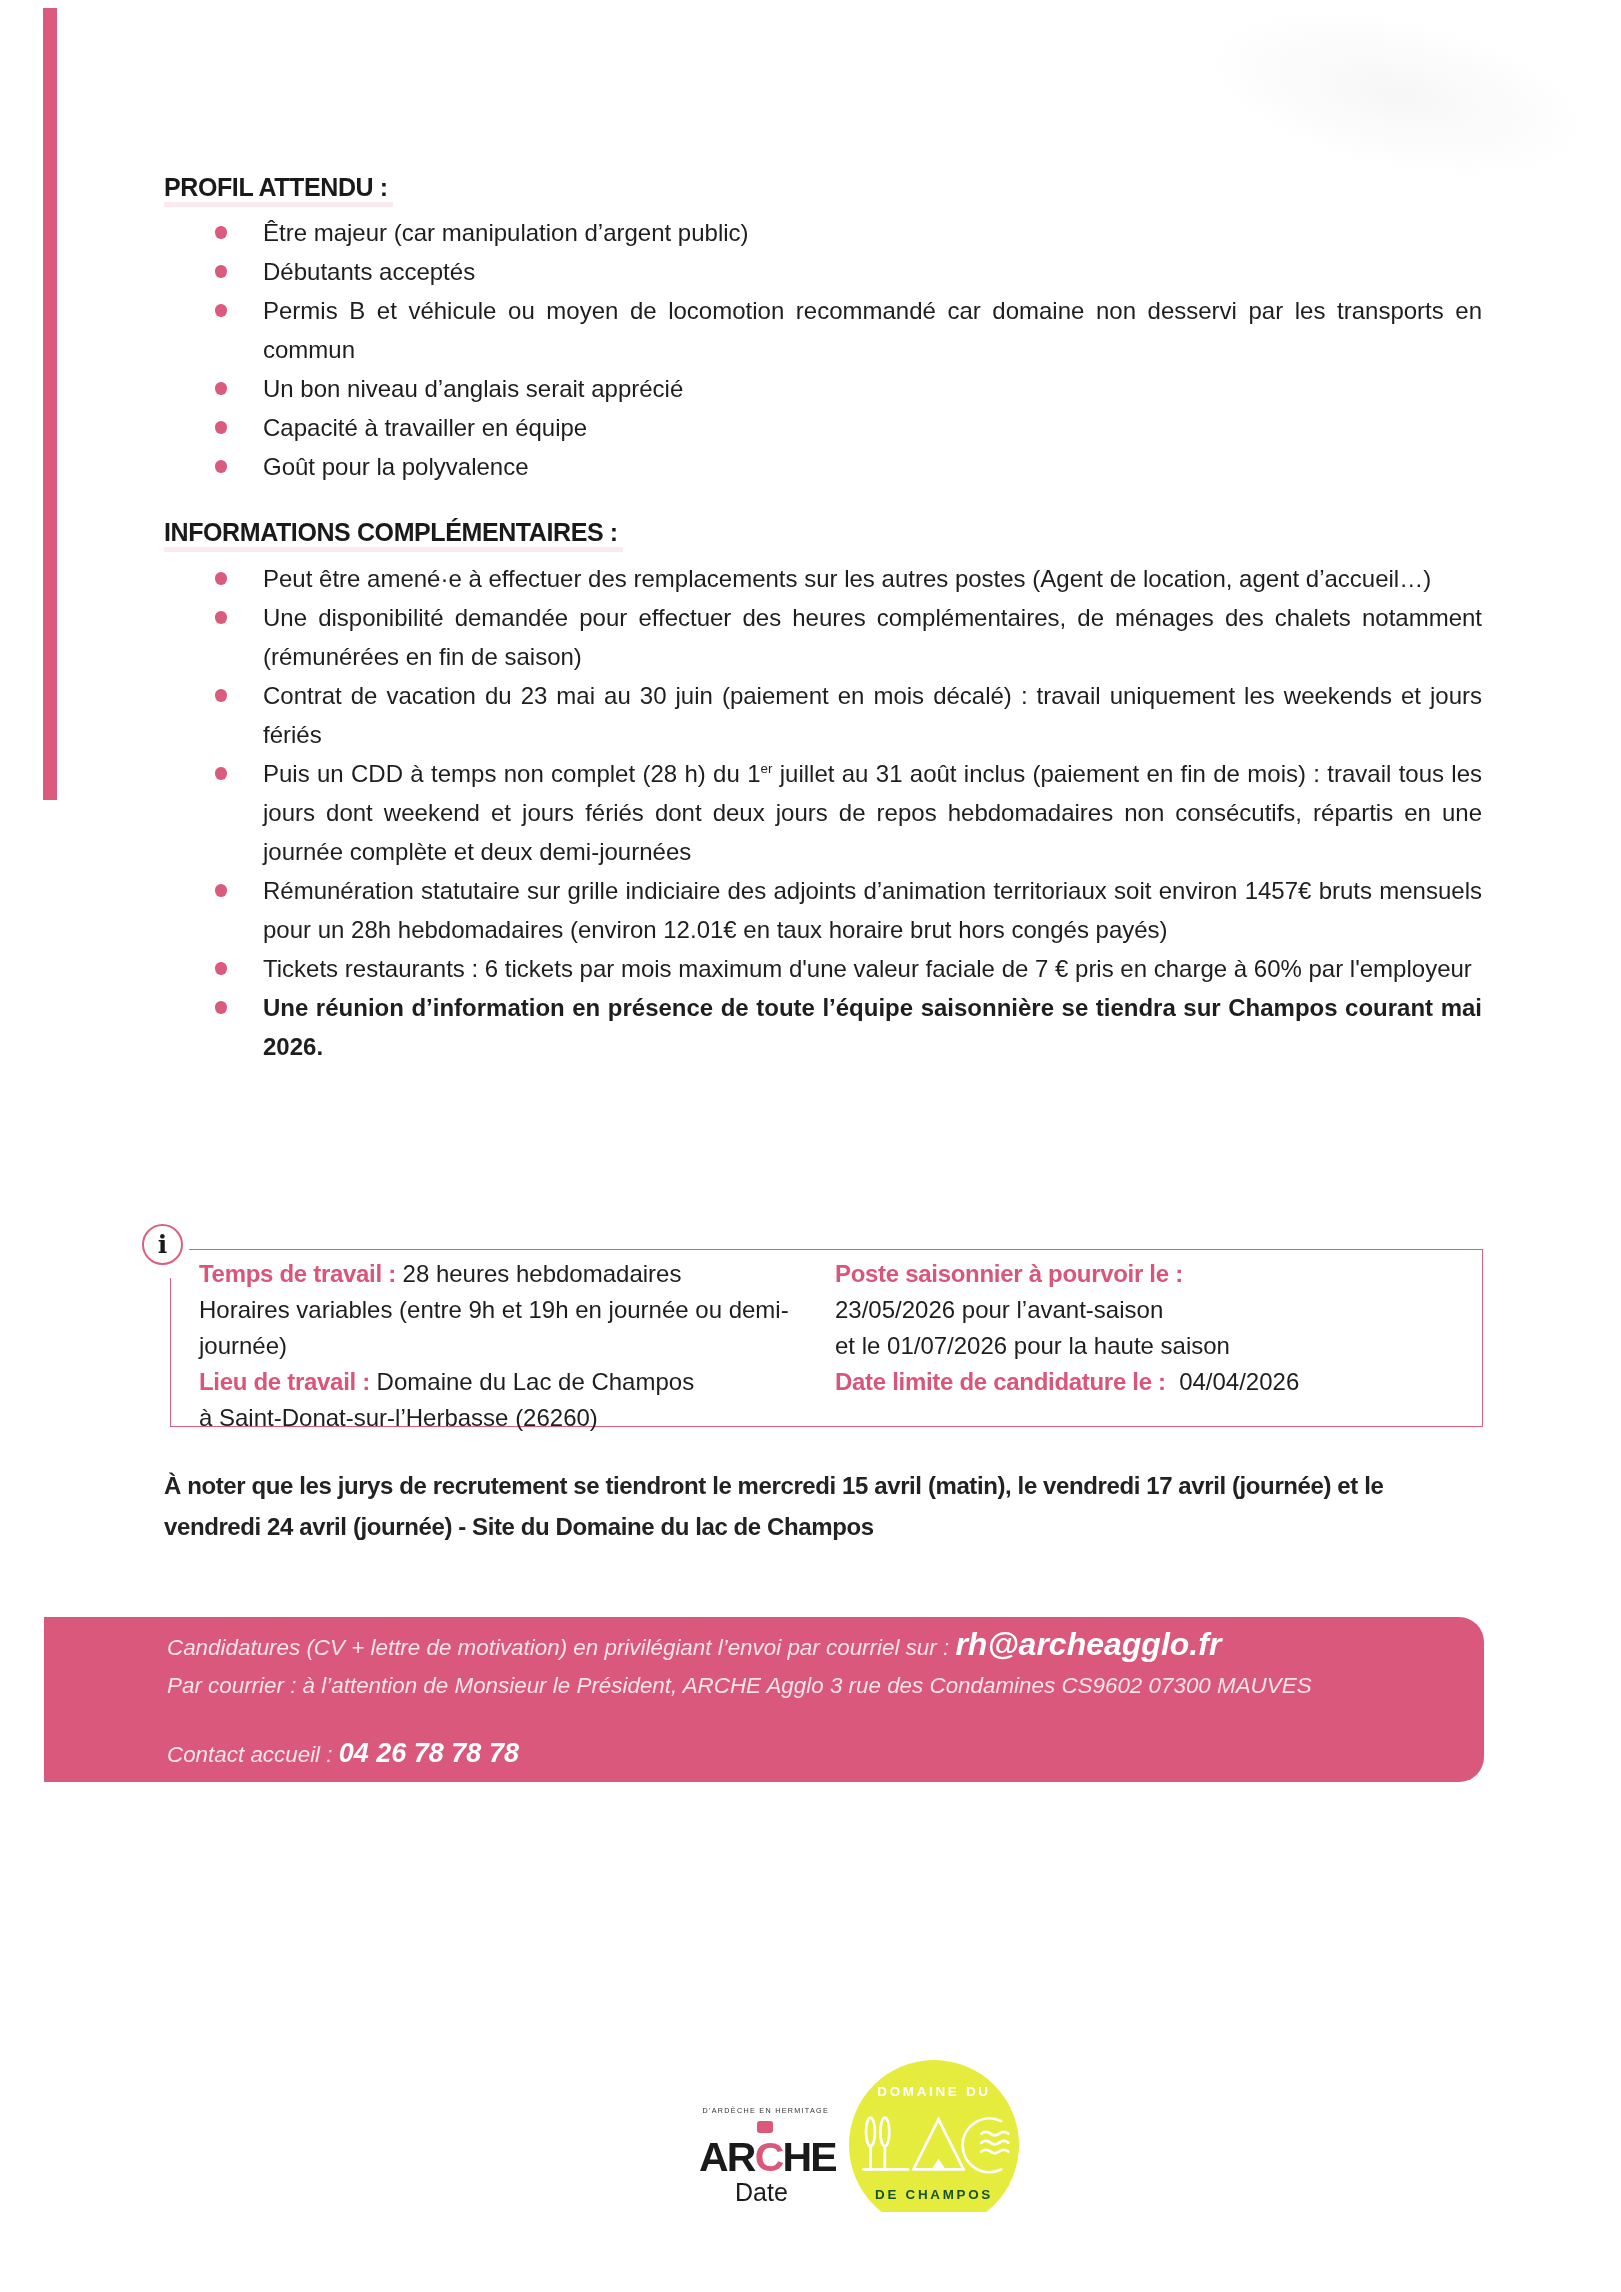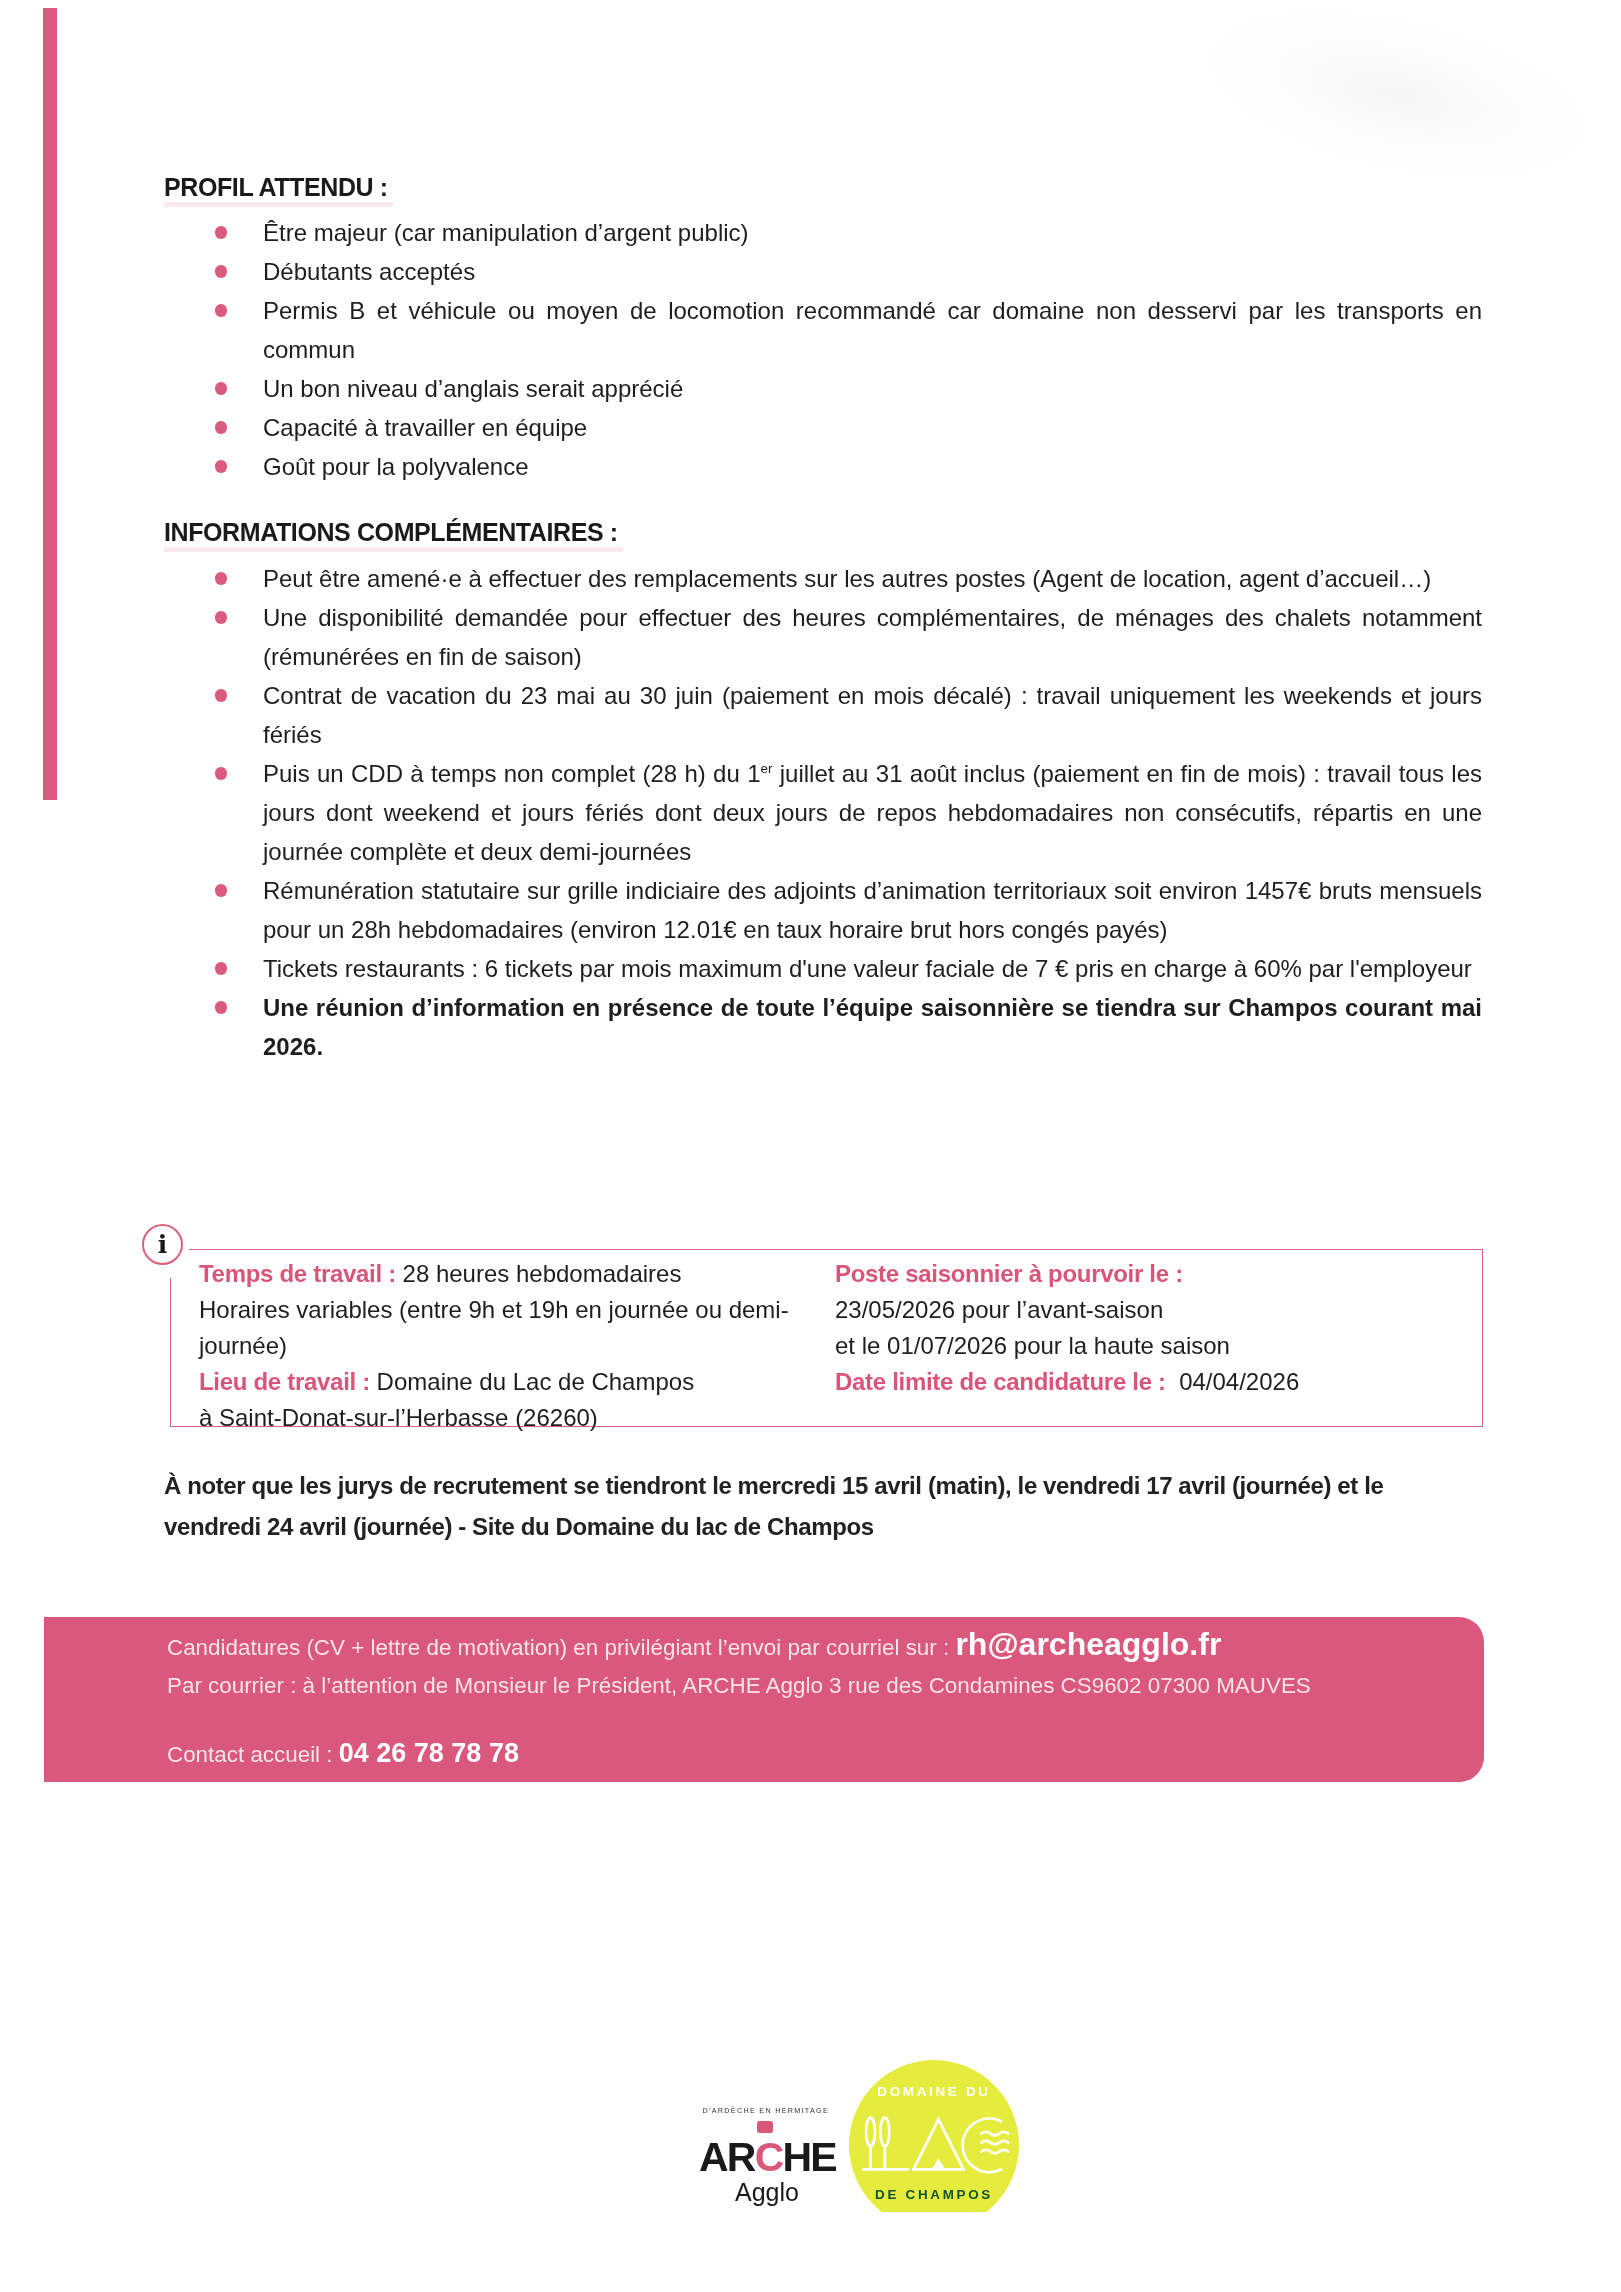--- a/index.html
+++ b/index.html
@@ -52,21 +52,21 @@
   .info-col.right { left: 835px; width: 627px; }
   .info-label { color: #D9557A; font-weight: 700; letter-spacing: -0.3px; }
 
   .jury-note {
     position: absolute; left: 164px; top: 1465px; width: 1321px;
     font-size: 24px; line-height: 41px; font-weight: 700; letter-spacing: -0.4px; color: #222;
   }
 
   .contact-band {
     position: absolute; left: 44px; top: 1617px; width: 1440px; height: 165px;
-    background: #D9587B; border-radius: 0 25px 25px 0;
+    background: #D9587B; border-radius: 0 25px 25px 0; font-style: italic;
   }
   .contact-line { position: absolute; left: 123px; color: #fbe4ea; font-size: 22.4px; }
   .contact-line .strong { color: #ffffff; font-weight: 700; }
   .contact-line.l1 { top: 9px; }
   .contact-line.l1 .strong { font-size: 32px; }
   .contact-line.l2 { top: 56px; }
   .contact-line.l3 { top: 95px; margin-top: 26px; }
   .contact-line.l3 .strong { font-size: 27px; }
 
   
@@ -145,21 +145,21 @@
   <div class="contact-line l2">Par courrier : à l’attention de Monsieur le Président, ARCHE Agglo 3 rue des Condamines CS9602 07300 MAUVES</div>
   <div class="contact-line l3">
     <span>Contact accueil : </span><span class="strong">04 26 78 78 78</span>
   </div>
 </div>
 
 <div class="arche-logo">
   <div class="arche-tag">D'ARDÈCHE EN HERMITAGE</div>
   <div class="arche-crown"></div>
   <div class="arche-word"><span>AR</span><span class="c">C</span><span>HE</span></div>
-  <div class="arche-sub">Agglo</div>
+  <div class="arche-sub">Date</div>
 </div>
 
 <div class="lac-logo">
   <div class="lac-circle"></div>
   <div class="lac-top">DOMAINE DU</div>
   <svg class="lac-art" viewBox="0 0 170 70">
     <g fill="none" stroke="#ffffff" stroke-width="3" stroke-linecap="round">
       <ellipse cx="14" cy="22" rx="5" ry="16"></ellipse>
       <line x1="14" y1="38" x2="14" y2="64"></line>
       <ellipse cx="30" cy="22" rx="5" ry="16"></ellipse>

